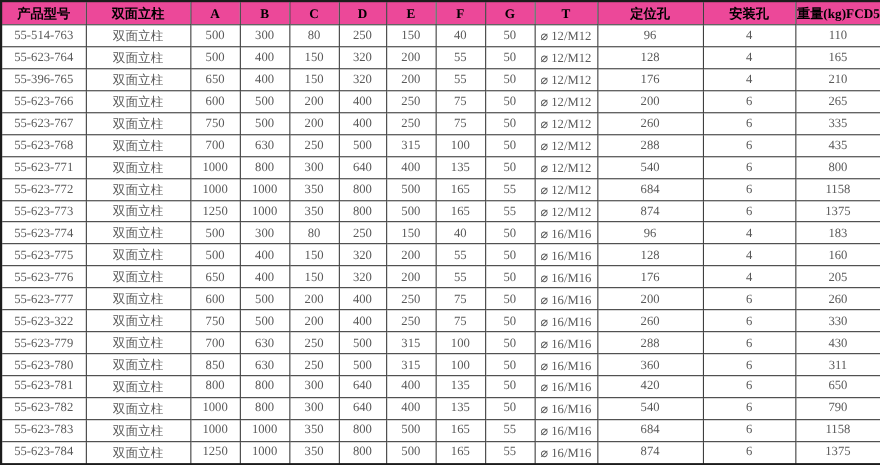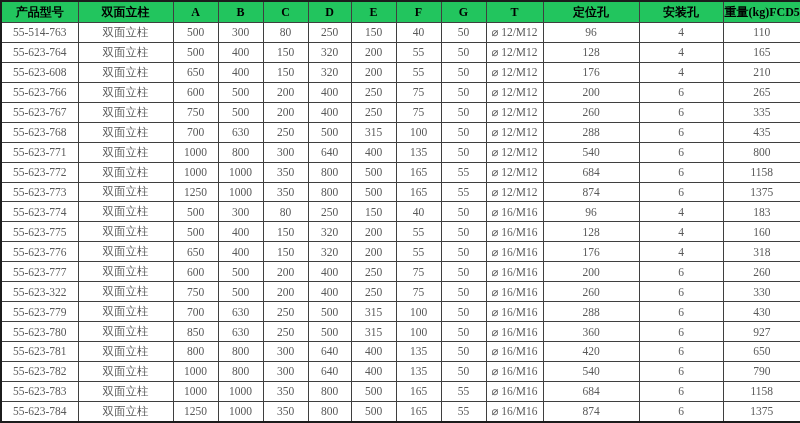--- a/index.html
+++ b/index.html
@@ -15,21 +15,21 @@
   }
   table.spec-table {
     width: 800px;
     height: 423px;
     border-collapse: collapse;
     table-layout: fixed;
     border: 2px solid #1c1c1c;
     font-family: "Liberation Serif", "DejaVu Serif", serif;
   }
   table.spec-table th {
-    background: #22c55e;
+    background: #ec4899;
     color: #000000;
     font-weight: bold;
     font-size: 12px;
     border: 1px solid #3f3f3f;
     padding: 0 1px;
     text-align: center;
     white-space: nowrap;
     overflow: hidden;
     height: 20px;
   }
@@ -106,21 +106,21 @@
           <td>320</td>
           <td>200</td>
           <td>55</td>
           <td>50</td>
           <td>⌀ 12/M12</td>
           <td>128</td>
           <td>4</td>
           <td>165</td>
         </tr>
         <tr>
-          <td>55-623-608</td>
+          <td>55-396-765</td>
           <td>双面立柱</td>
           <td>650</td>
           <td>400</td>
           <td>150</td>
           <td>320</td>
           <td>200</td>
           <td>55</td>
           <td>50</td>
           <td>⌀ 12/M12</td>
           <td>176</td>
@@ -253,21 +253,21 @@
           <td>650</td>
           <td>400</td>
           <td>150</td>
           <td>320</td>
           <td>200</td>
           <td>55</td>
           <td>50</td>
           <td>⌀ 16/M16</td>
           <td>176</td>
           <td>4</td>
-          <td>318</td>
+          <td>205</td>
         </tr>
         <tr>
           <td>55-623-777</td>
           <td>双面立柱</td>
           <td>600</td>
           <td>500</td>
           <td>200</td>
           <td>400</td>
           <td>250</td>
           <td>75</td>
@@ -313,21 +313,21 @@
           <td>850</td>
           <td>630</td>
           <td>250</td>
           <td>500</td>
           <td>315</td>
           <td>100</td>
           <td>50</td>
           <td>⌀ 16/M16</td>
           <td>360</td>
           <td>6</td>
-          <td>927</td>
+          <td>311</td>
         </tr>
         <tr>
           <td>55-623-781</td>
           <td>双面立柱</td>
           <td>800</td>
           <td>800</td>
           <td>300</td>
           <td>640</td>
           <td>400</td>
           <td>135</td>

